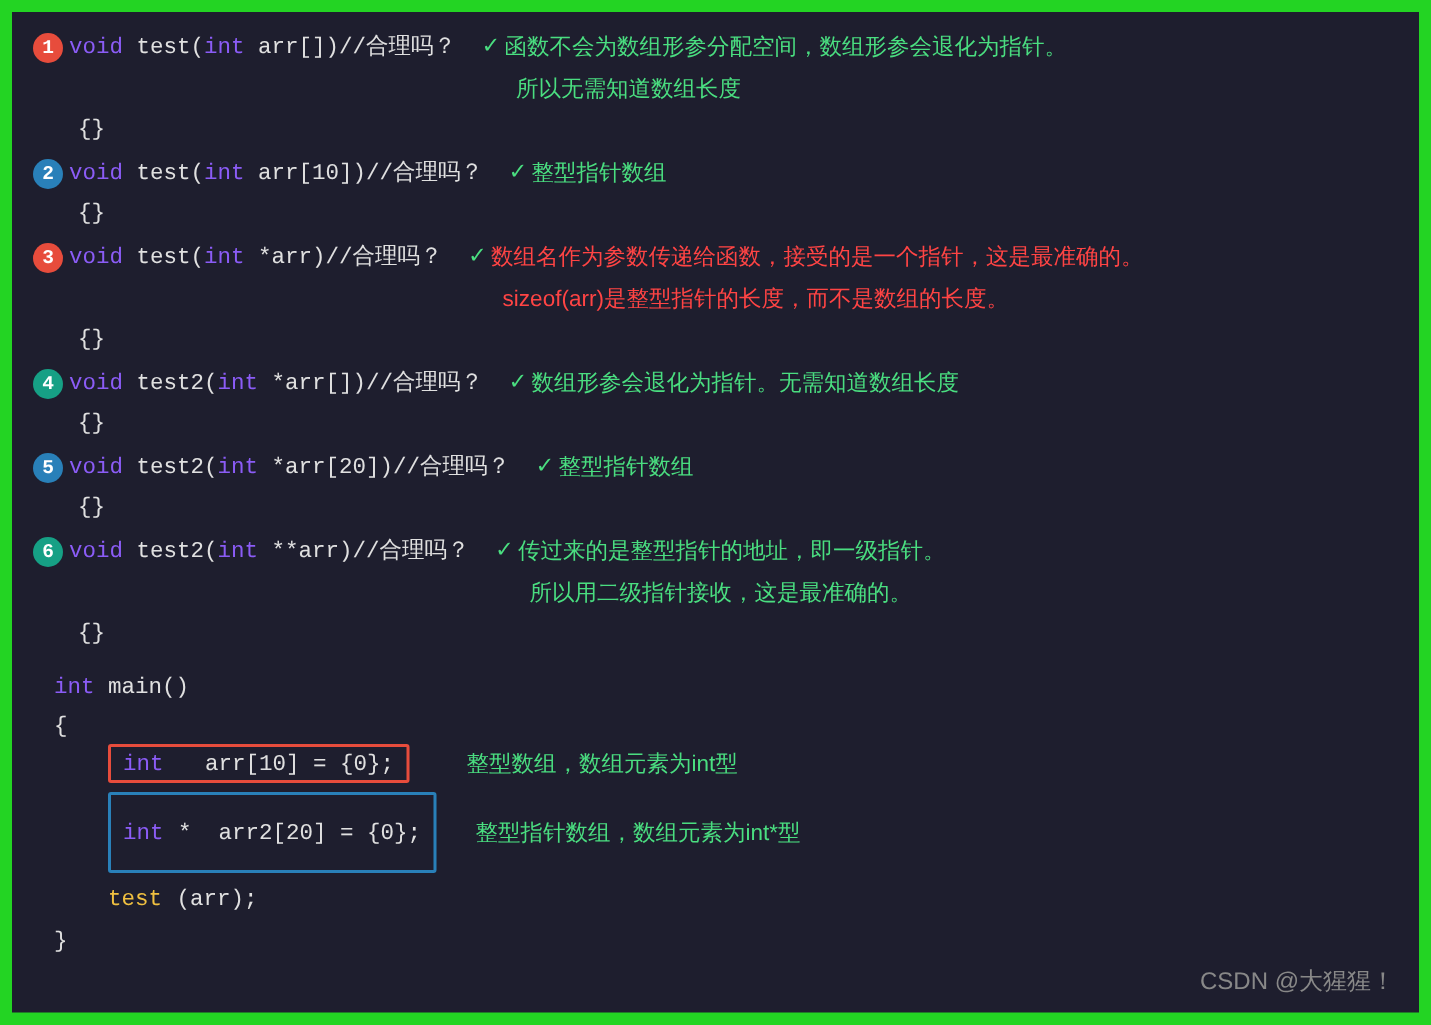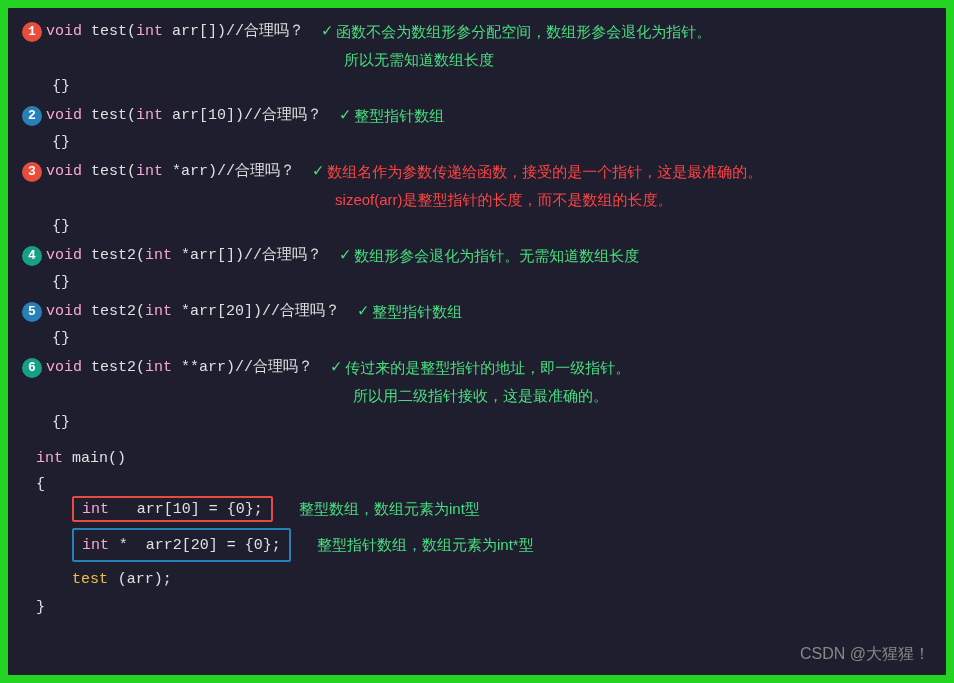--- a/index.html
+++ b/index.html
@@ -41,21 +41,21 @@
       margin-top: 4px;
       flex-shrink: 0;
     }
     .num-red { background: #e74c3c; }
     .num-blue { background: #2980b9; }
     .num-teal { background: #16a085; }
     .code-text {
       font-size: 15px;
       font-family: 'Courier New', Courier, monospace;
     }
-    .kw-cyan { color: #f9a8d4; text-align: right; }
+    .kw-cyan { color: #8b5cf6; text-align: right; }
     .kw-white { color: #e0e0e0; }
     .kw-yellow { color: #f0c040; }
     .brace-line {
       display: flex;
       align-items: center;
       min-height: 24px;
       padding-left: 30px;
       margin-bottom: 3px;
     }
     .divider-space { height: 6px; }
@@ -68,21 +68,21 @@
     .highlighted-box {
       border: 2px solid #e74c3c;
       display: inline-block;
       padding: 2px 8px;
       background: transparent;
       border-radius: 2px;
     }
     .highlighted-box2 {
       border: 2px solid #2980b9;
       display: inline-block;
-      padding: 6px 8px;
+      padding: 16px 8px;
       background: transparent;
       border-radius: 2px;
     }
     .annotation-inline {
       font-family: 'Microsoft YaHei', 'SimHei', sans-serif;
       font-size: 15px;
       color: #4ade80;
       margin-left: 18px;
     }
     .watermark {
@@ -245,21 +245,21 @@
   <div class="divider-space"></div>
 
   <div class="int-main-line">
     <span class="code-text kw-cyan">int</span>
     <span class="code-text kw-white">&nbsp;main()</span>
   </div>
   <div class="int-main-line" style="padding-left:14px; min-height:24px;">
     <span class="code-text kw-white">{</span>
   </div>
 
-  <div style="display:flex; align-items:center; padding-left: 50px; margin-bottom: 6px;">
+  <div style="display:flex; align-items:center; padding-left: 50px; margin-bottom: 6px; gap: 12px;">
     <span class="highlighted-box">
       <span class="code-text kw-cyan">int</span>
       <span class="code-text kw-white">&nbsp; arr[10] = {0};</span>
     </span>
     <span class="annotation-inline">&nbsp;&nbsp;整型数组，数组元素为int型</span>
   </div>
 
   <div style="display:flex; align-items:center; padding-left: 50px; margin-bottom: 8px;">
     <span class="highlighted-box2">
       <span class="code-text kw-cyan">int</span>

